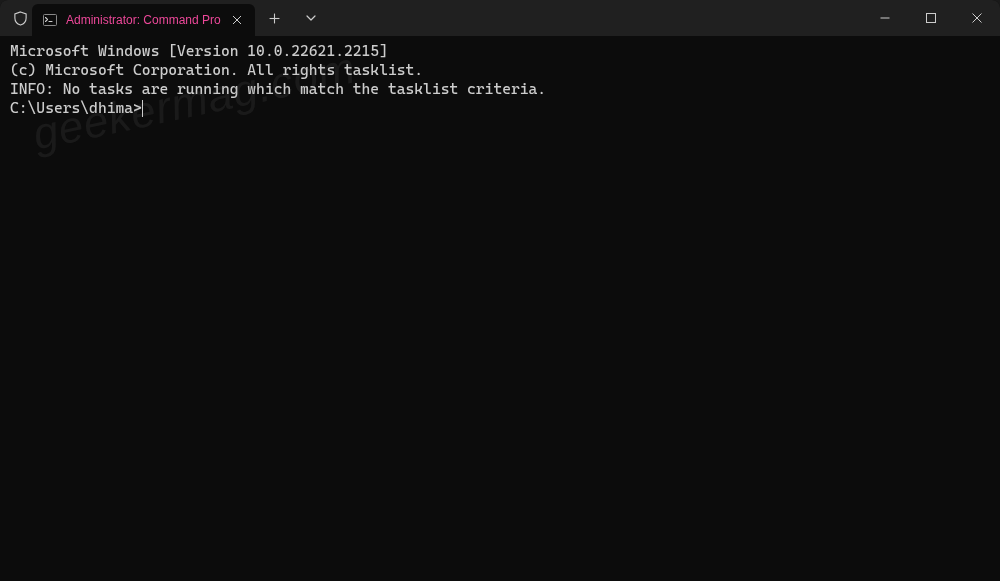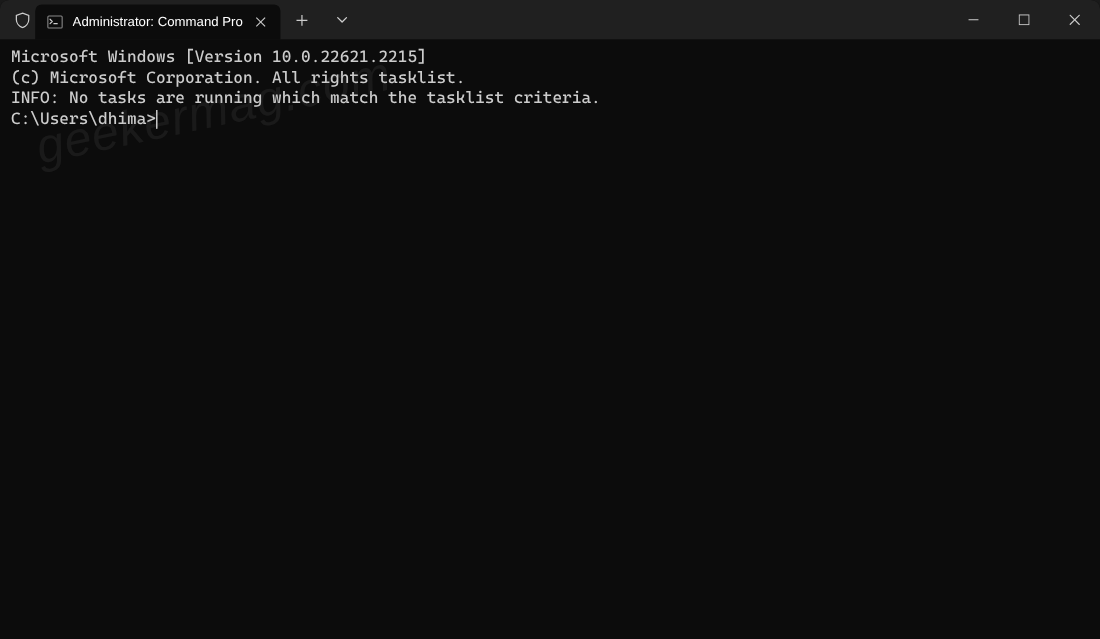--- a/index.html
+++ b/index.html
@@ -72,21 +72,21 @@
       justify-content: center;
       flex-shrink: 0;
     }
     .tab-title {
       white-space: nowrap;
       overflow: hidden;
       text-overflow: ellipsis;
       flex: 1;
       min-width: 0;
       font-size: 12px;
-      color: #ffffff;
+      color: #ec4899;
     }
     .tab-close {
       width: 16px;
       height: 16px;
       display: flex;
       align-items: center;
       justify-content: center;
       border-radius: 3px;
       flex-shrink: 0;
       cursor: pointer;

